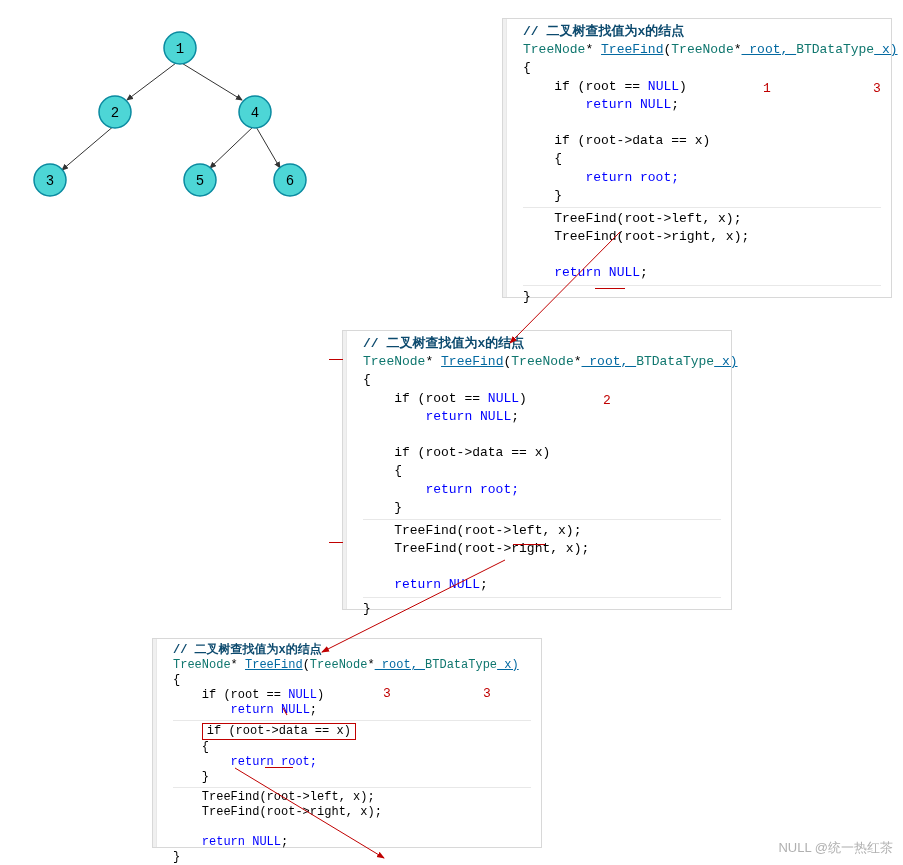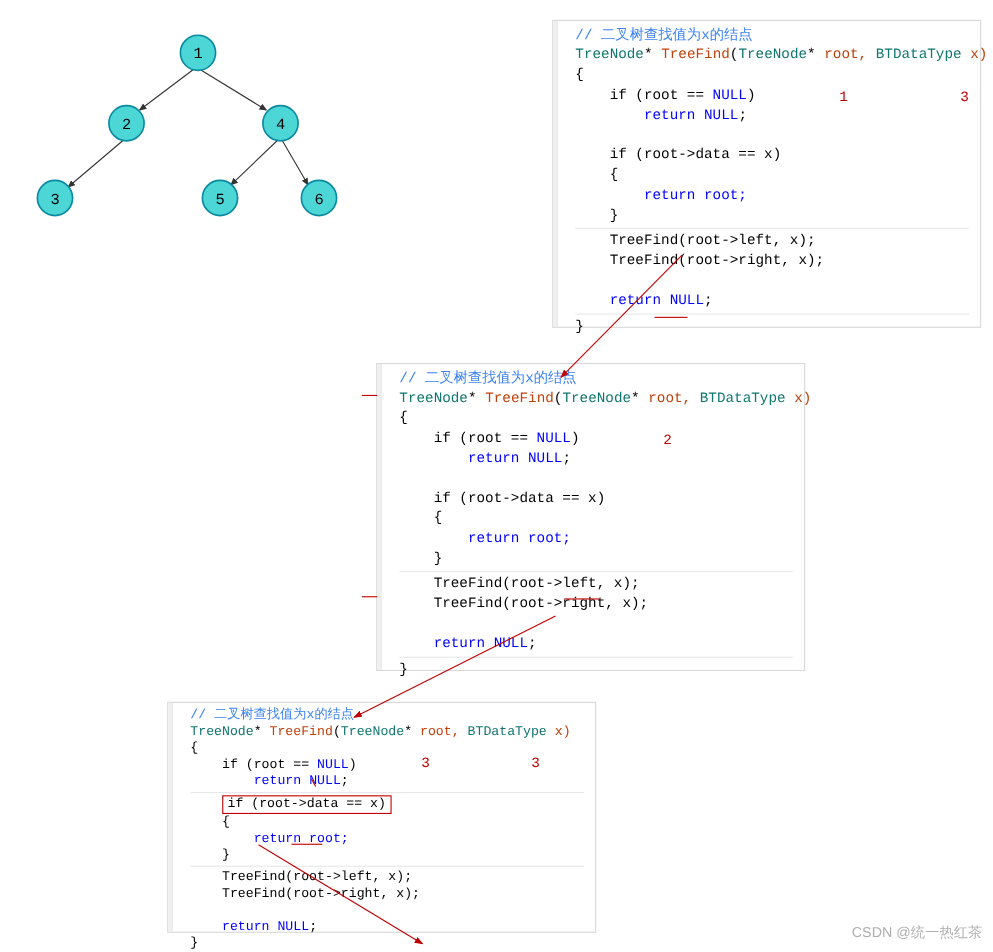--- a/index.html
+++ b/index.html
@@ -1,24 +1,24 @@
 <!DOCTYPE html>
 <html><head>
   <meta charset="utf-8">
   <style>
     * { margin: 0; padding: 0; box-sizing: border-box; }
     body { width: 903px; height: 865px; background: #ffffff; font-family: "Consolas", "Courier New", monospace; font-size: 13px; position: relative; }
     .tree-container { position: absolute; top: 20px; left: 20px; }
     .code-block { position: absolute; background: #ffffff; border: 1px solid #d8d8d8; }
     .gutter { width: 4px; background: #f0f0f0; border-right: 1px solid #e8e8e8; position: absolute; top: 0; bottom: 0; left: 0; }
     .code-content { padding: 4px 10px 4px 20px; line-height: 1.4; }
-    .comment { color: #3b82f6; }
+    .comment { color: #0c4a6e; font-weight: bold; }
     .type { color: #0f766e; }
     .keyword { color: #0000ff; }
-    .ident { color: #c2410c; }
+    .ident { color: #0369a1; text-decoration: underline; }
     .anno { position: absolute; color: #c00000; font-size: 13px; }
     .highlighted { border: 1px solid #c00000; display: inline-block; padding: 0 4px; }
     .watermark { position: absolute; bottom: 8px; right: 10px; color: #b0b0b0; font-size: 13px; font-family: Arial, sans-serif; }
     .strike { position: absolute; width: 30px; height: 1px; background: #c00000; }
     .sep-line { height: 1px; background: #e8e8e8; margin: 2px 0; }
     .code-line { white-space: pre; }
   </style>
 </head>
 <body>
 
@@ -130,13 +130,13 @@
   <defs>
       <marker id="ra" markerWidth="8" markerHeight="8" refX="7" refY="3" orient="auto">
         <path d="M0,0 L8,3 L0,6 Z" fill="#c00000"></path>
       </marker>
     </defs>
   <line x1="620" y1="232" x2="510" y2="343" stroke="#c00000" stroke-width="1" marker-end="url(#ra)"></line>
   <line x1="505" y1="560" x2="322" y2="652" stroke="#c00000" stroke-width="1" marker-end="url(#ra)"></line>
   <line x1="235" y1="768" x2="384" y2="858" stroke="#c00000" stroke-width="1" marker-end="url(#ra)"></line>
 </svg>
 
-<div class="watermark">CSDN @统一热红茶</div>
+<div class="watermark">NULL @统一热红茶</div>
 
 </body></html>

